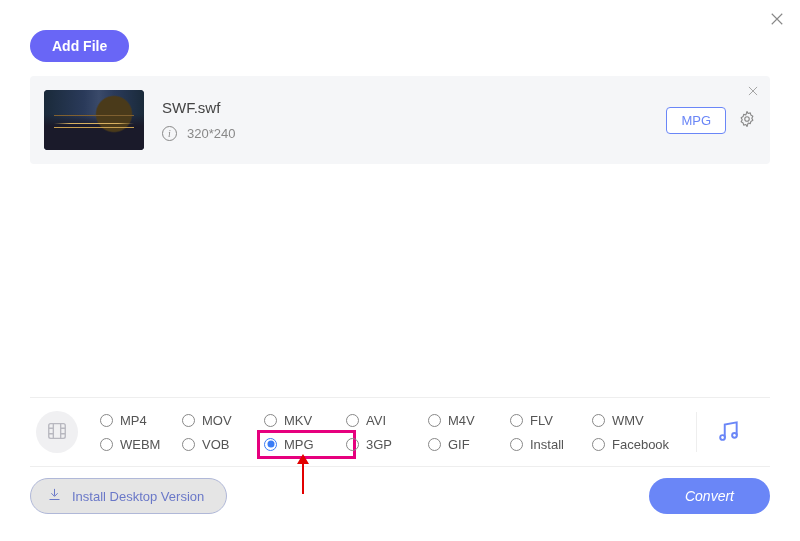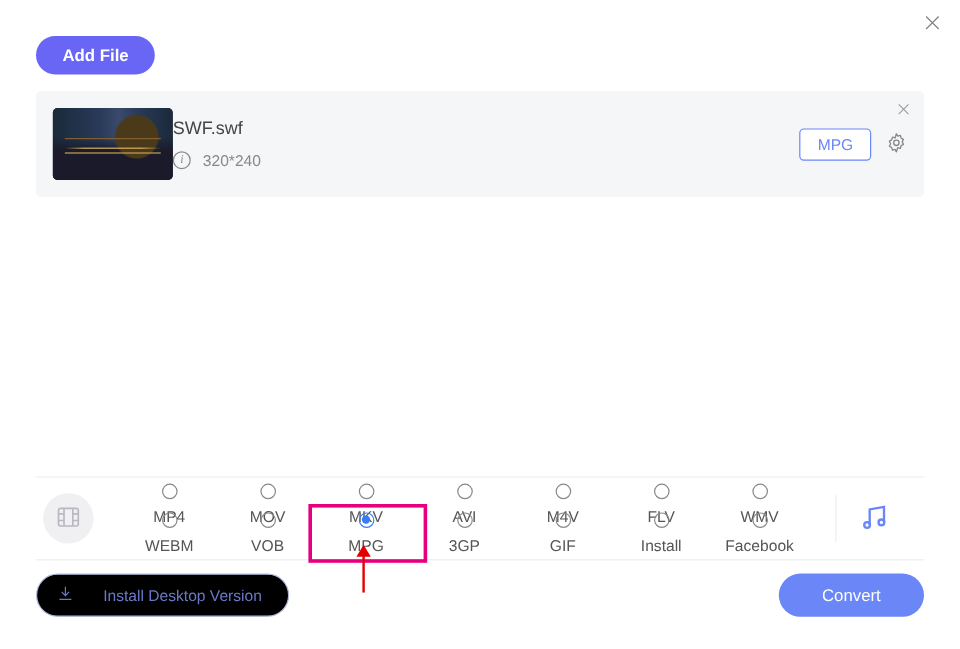--- a/index.html
+++ b/index.html
@@ -65,20 +65,21 @@
     content: "";
     position: absolute;
     left: 10%;
     right: 10%;
     top: 55%;
     height: 1px;
     background: linear-gradient(to right, transparent, #d8b060 20%, #d8b060 80%, transparent);
     box-shadow: 0 4px 0 #c8a050, 0 -8px 0 #806030;
   }
   .file-info {
+    margin-left: 18px;
     flex: 1;
   }
   .file-name {
     font-size: 15px;
     color: #444;
     margin-bottom: 10px;
   }
   .file-meta {
     display: flex;
     align-items: center;
@@ -155,21 +156,20 @@
     column-gap: 0;
   }
   .radio-item {
     display: flex;
     align-items: center;
     gap: 7px;
     cursor: pointer;
     font-size: 13px;
     color: #555;
     position: relative;
-    flex-direction: column;
   }
   .radio-circle {
     width: 13px;
     height: 13px;
     border: 1.5px solid #888;
     border-radius: 50%;
     display: inline-block;
     position: relative;
     flex-shrink: 0;
   }
@@ -208,39 +208,40 @@
     position: absolute;
     left: 30px;
     right: 30px;
     top: 478px;
     display: flex;
     justify-content: space-between;
     align-items: center;
   }
   .install-btn {
     border: 1px solid #b0b8d8;
-    background: #000000;
+    background: #e5e5e5;
     color: #6a78c8;
     border-radius: 18px;
     padding: 8px 22px 8px 16px;
     font-size: 13px;
     display: flex;
     align-items: center;
-    gap: 24px;
+    gap: 10px;
     cursor: pointer;
   }
   .install-btn svg { width: 15px; height: 15px; stroke: #6a78c8; fill: none; }
   .convert-btn {
     background: #6a86f7;
     color: #fff;
     border: none;
     border-radius: 18px;
     padding: 10px 36px;
     font-size: 14px;
     cursor: pointer;
+    font-style: italic;
   }
   .arrow-annotation {
     position: absolute;
     left: 295px;
     top: 454px;
     pointer-events: none;
   }
   .arrow-annotation svg { width: 16px; height: 40px; }
 </style>
 </head>

